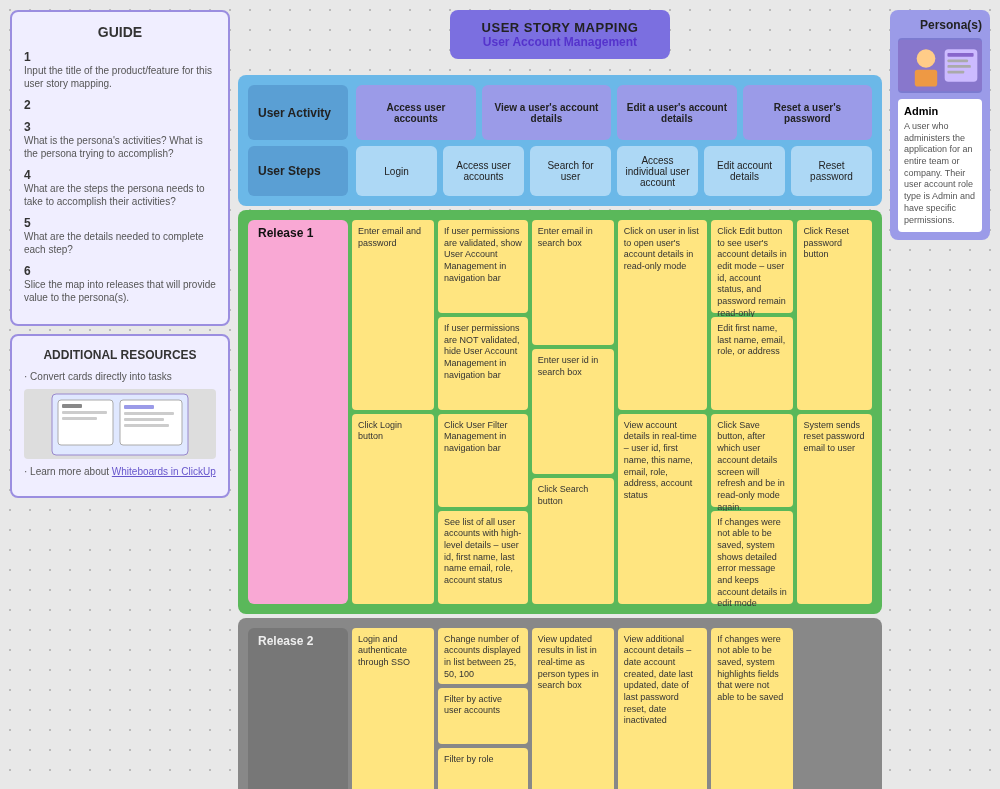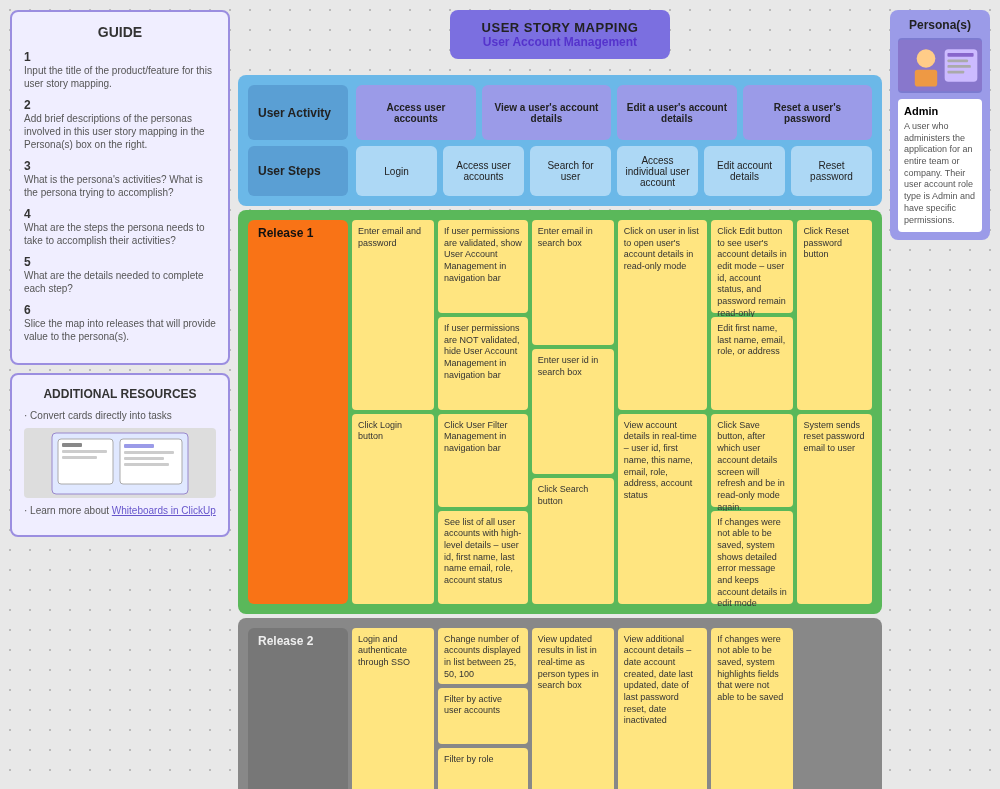--- a/index.html
+++ b/index.html
@@ -205,21 +205,21 @@
 
     
     .green-section {
       background: #5ab85a;
       border-radius: 8px;
       padding: 10px;
       margin-bottom: 4px;
     }
 
     .release-label {
-      background: #f97316;
+      background: #f9a8d4;
       border-radius: 6px;
       padding: 6px 10px;
       font-weight: bold;
       font-size: 12px;
       color: #111;
       display: flex;
       align-items: flex-start;
       min-width: 100px;
       width: 100px;
       flex-shrink: 0;
@@ -255,21 +255,21 @@
     .persona-box {
       background: #9b9be8;
       border-radius: 8px;
       padding: 8px;
       margin-bottom: 6px;
     }
 
     .persona-title {
       font-weight: bold;
       font-size: 12px;
-      text-align: center;
+      text-align: right;
       color: #222;
       margin-bottom: 6px;
     }
 
     .persona-img {
       background: #7b7bd0;
       border-radius: 4px;
       height: 55px;
       margin-bottom: 6px;
       display: flex;
@@ -331,21 +331,20 @@
   <div class="left-panel">
     <div class="guide-box">
       <div class="guide-title">GUIDE</div>
       <div id="guide-steps-container">
           <div class="guide-item">
             <div class="step-num">1</div>
             <div class="step-text">Input the title of the product/feature for this user story mapping.</div>
           </div>
           <div class="guide-item">
             <div class="step-num">2</div>
-            <div class="step-text">Add brief descriptions of the personas involved in this user story mapping in the Persona(s) box on the right.</div>
           </div>
           <div class="guide-item">
             <div class="step-num">3</div>
             <div class="step-text">What is the persona's activities? What is the persona trying to accomplish?</div>
           </div>
           <div class="guide-item">
             <div class="step-num">4</div>
             <div class="step-text">What are the steps the persona needs to take to accomplish their activities?</div>
           </div>
           <div class="guide-item">

